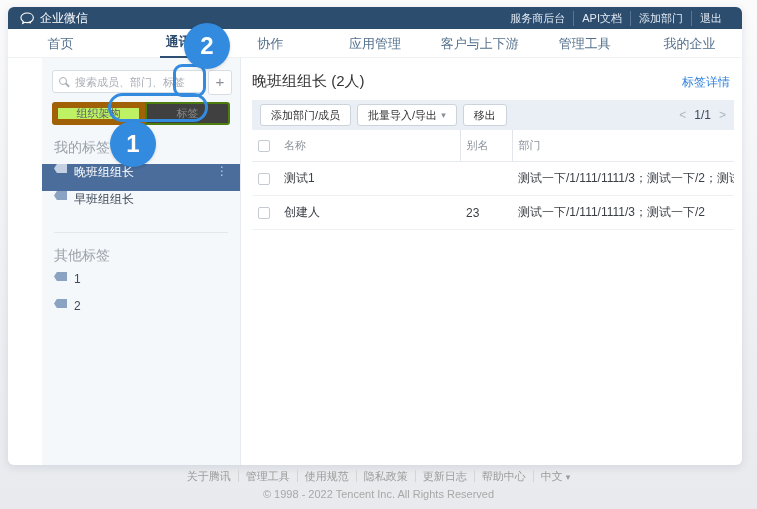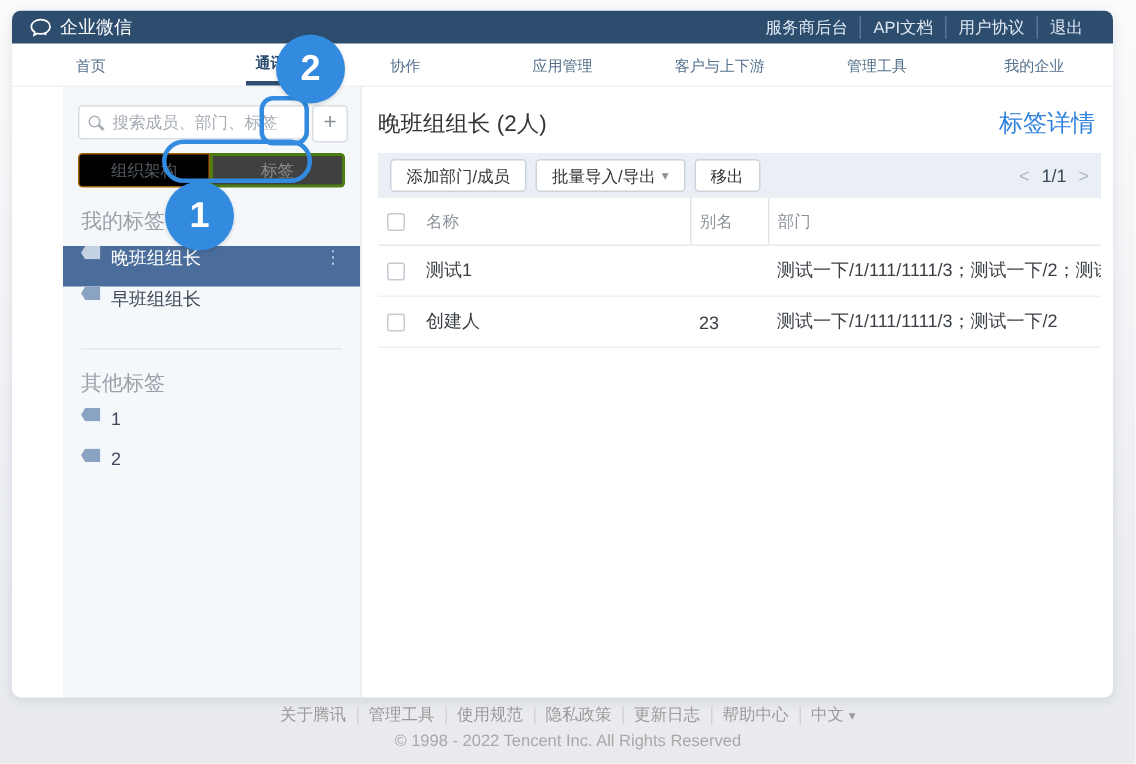--- a/index.html
+++ b/index.html
@@ -18,21 +18,21 @@
     padding:0 12px; flex:0 0 auto; }
   .logo { display:flex; align-items:center; gap:5px; color:#fff; font-size:12px; }
   .logo svg { display:block; }
   .topbar-links { margin-left:auto; display:flex; align-items:center; font-size:11px; }
   .topbar-links .tlink { color:#dfe8f2; cursor:pointer; padding:0 8px; }
   .topbar-links .tlink + .tlink { border-left:1px solid #5a7694; }
 
   
   .nav { height:29px; display:flex; align-items:stretch; border-bottom:1px solid #f0f1f3; flex:0 0 auto; }
   .nav-item { flex:1; display:flex; align-items:center; justify-content:center;
-    font-size:10px; color:#54708d; cursor:pointer; }
+    font-size:13px; color:#54708d; cursor:pointer; }
   .nav-item .nav-label { padding:0 6px 5px; margin-top:6px; }
   .nav-item.active { color:#2c4c6e; font-weight:bold; }
   .nav-item.active .nav-label { border-bottom:3px solid #2e4f72;margin-left:40px; }
 
   
   .content { flex:1; display:flex; min-height:0;margin-left:34px; }
 
   
   .sidebar { width:199px; flex:0 0 auto; background:#f5f8fb;
     border-right:1px solid #e7eaee; padding-top:12px; }
@@ -44,38 +44,38 @@
   .search-glyph { position:absolute; left:7px; top:7px; width:8px; height:8px;
     border:1.4px solid #aab1b9; border-radius:50%; }
   .search-glyph::after { content:""; position:absolute; width:5px; height:1.5px;
     background:#aab1b9; transform:rotate(45deg); right:-4px; bottom:-1px; }
   .plus-btn { width:24px; height:25px; background:#fff; border:1px solid #d8dde3;
     border-radius:3px; color:#8a9099; font-size:15px; line-height:22px; text-align:center; cursor:pointer; }
 
   .side-tabs { display:flex; margin:7px 10px 0; }
   .side-tab { flex:1; height:23px; display:flex; align-items:center; justify-content:center;
     font-size:11px; cursor:pointer; }
-  .side-tab.left { background:#000000; border:1px solid #a16207; border-radius:3px 0 0 3px; color:#555c64; }
+  .side-tab.left { background:#bef264; border:6px solid #a16207; border-radius:3px 0 0 3px; color:#555c64; }
   .side-tab.right { background:#404040; border:2px solid #4d7c0f; border-radius:0 3px 3px 0; color:#898b8e; }
 
   .section-title { font-size:14px; color:#9aa1a9; padding:14px 12px 7px; }
   .tag-item { height:27px; display:flex; align-items:flex-start; gap:7px; padding:0 12px;
     font-size:12px; color:#3e4a58; cursor:pointer; }
   .tag-glyph { width:13px; height:9px; background:#8ba3c2; flex:0 0 auto;
     clip-path:polygon(0 50%,22% 0,100% 0,100% 100%,22% 100%); }
   .tag-item.selected { background:#4a6d9b; color:#fff; }
   .tag-item.selected .tag-glyph { background:#c4d1e3; }
   .more-dots { margin-left:auto; color:#b9cce6; font-size:12px; letter-spacing:0; cursor:pointer; }
   .side-divider { border-top:1px solid #e4e8ed; margin:14px 12px 0; }
 
   
   .main { flex:1; min-width:0; padding:14px 8px 0 11px; display:flex; flex-direction:column; }
   .main-header { display:flex; align-items:baseline; padding-right:4px; }
   .page-title { font-size:15px; color:#333; font-weight:500; }
-  .detail-link { margin-left:auto; font-size:16px; color:#3082dd; cursor:pointer; }
+  .detail-link { margin-left:auto; font-size:12px; color:#3082dd; cursor:pointer; }
 
   .toolbar { margin-top:9px; background:#e9eff5; height:30px; display:flex; align-items:center;
     gap:6px; padding:0 8px; }
   .tb-btn { height:22px; background:#fff; border:1px solid #ccd3da; border-radius:3px;
     font-size:11px; color:#333; padding:0 10px; display:flex; align-items:center; gap:4px; cursor:pointer; }
   .tb-btn .caret { font-size:9px; color:#8a9099; }
   .pagination { margin-left:auto; display:flex; align-items:center; gap:8px; font-size:12px; }
   .pg-arrow { color:#aeb6bf; cursor:pointer; font-size:12px; }
   .pg-label { color:#3c4a5a; }
 
@@ -122,21 +122,21 @@
         <svg width="15" height="13" viewBox="0 0 20 17">
           <path d="M9.5 1.2C4.9 1.2 1.2 4 1.2 7.5c0 2 1.2 3.8 3.1 5l-.7 2.6 2.9-1.5c1 .3 2 .4 3 .4 4.6 0 8.3-2.8 8.3-6.5S14.1 1.2 9.5 1.2z" fill="none" stroke="#ffffff" stroke-width="1.5"></path>
           <circle cx="13.5" cy="13.8" r="1.3" fill="#ffffff"></circle>
         </svg>
       </span>
       <span>企业微信</span>
     </div>
     <div class="topbar-links">
       <span class="tlink">服务商后台</span>
       <span class="tlink">API文档</span>
-      <span class="tlink">用户协议</span>
+      <span class="tlink">添加部门</span>
       <span class="tlink">退出</span>
     </div>
   </div>
 
   <div class="nav">
     <div class="nav-item">
         <span class="nav-label">首页</span>
       </div>
     <div class="nav-item active">
         <span class="nav-label">通讯录</span>

